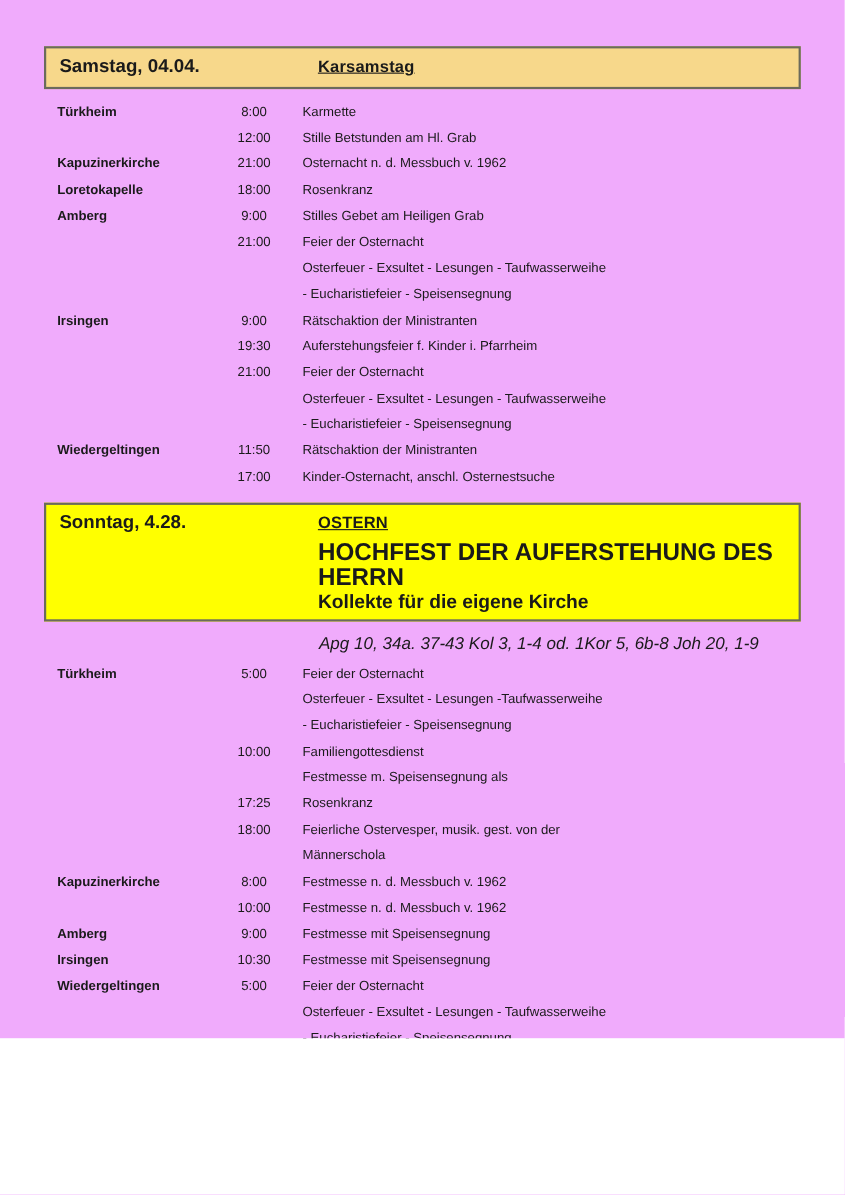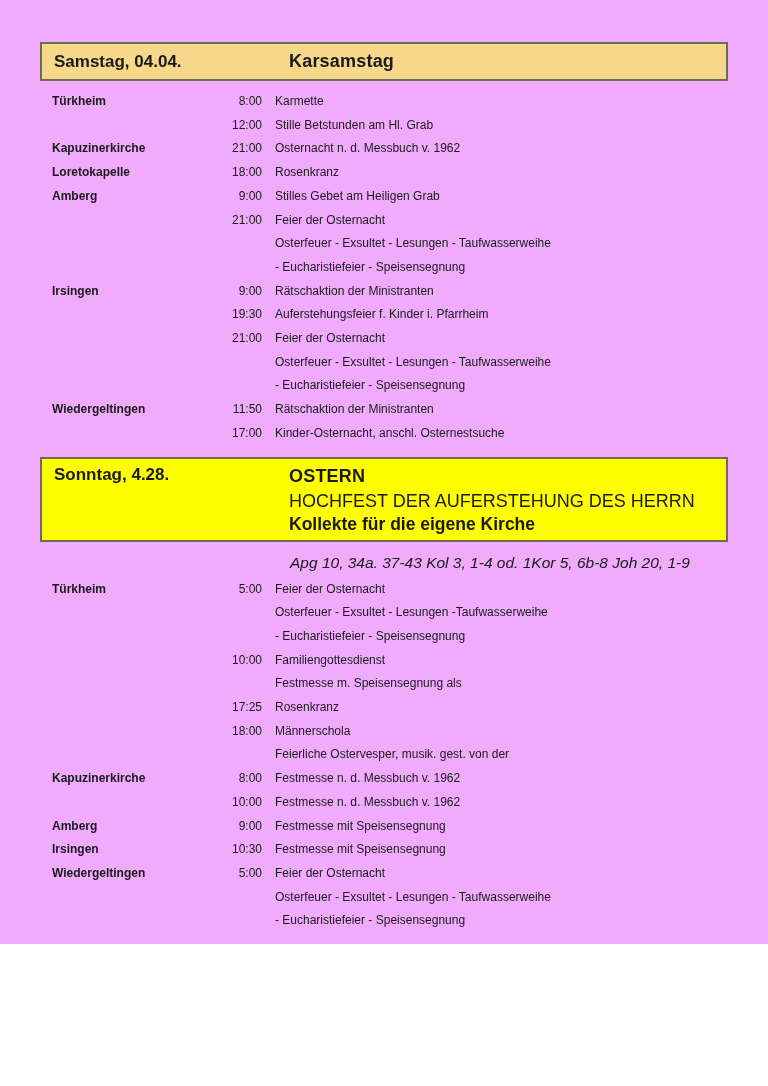--- a/index.html
+++ b/index.html
@@ -32,28 +32,29 @@
 
   .header-date {
     width: 235px;
     flex: 0 0 235px;
     font-weight: bold;
     font-size: 17px;
     line-height: 26px;
   }
   .header-titles { flex: 1 1 auto; }
   .header-title {
-    font-size: 18px;
+    font-size: 15px;
     font-weight: bold;
     line-height: 28px;
     letter-spacing: 0.2px;
+    text-decoration: underline;
   }
   .header-subtitle {
-    font-size: 18px;
-    font-weight: normal;
+    font-size: 22px;
+    font-weight: bold;
     line-height: 23px;
   }
   .header-note {
     font-size: 17.5px;
     font-weight: bold;
     line-height: 23px;
   }
   .header-subtitle:empty, .header-note:empty, .scripture:empty { display: none; }
 
   .scripture {
@@ -73,21 +74,21 @@
   }
   .loc {
     flex: 0 0 148px;
     width: 148px;
     font-weight: bold;
     white-space: nowrap;
   }
   .time {
     flex: 0 0 62px;
     width: 62px;
-    text-align: right;
+    text-align: center;
     white-space: nowrap;
   }
   .desc {
     flex: 1 1 auto;
     padding-left: 13px;
   }
   .desc-line { white-space: nowrap; }
 </style>
 </head>
 <body>
@@ -240,23 +241,23 @@
     <div class="time">17:25</div>
     <div class="desc">
   <div class="desc-line">Rosenkranz</div>
 </div>
   </div>
 
   <div class="row">
     <div class="loc"></div>
     <div class="time">18:00</div>
     <div class="desc">
+  <div class="desc-line">Feierliche Ostervesper, musik. gest. von der</div>
+
   <div class="desc-line">Männerschola</div>
-
-  <div class="desc-line">Feierliche Ostervesper, musik. gest. von der</div>
 </div>
   </div>
 
   <div class="row">
     <div class="loc">Kapuzinerkirche</div>
     <div class="time">8:00</div>
     <div class="desc">
   <div class="desc-line">Festmesse n. d. Messbuch v. 1962</div>
 </div>
   </div>

